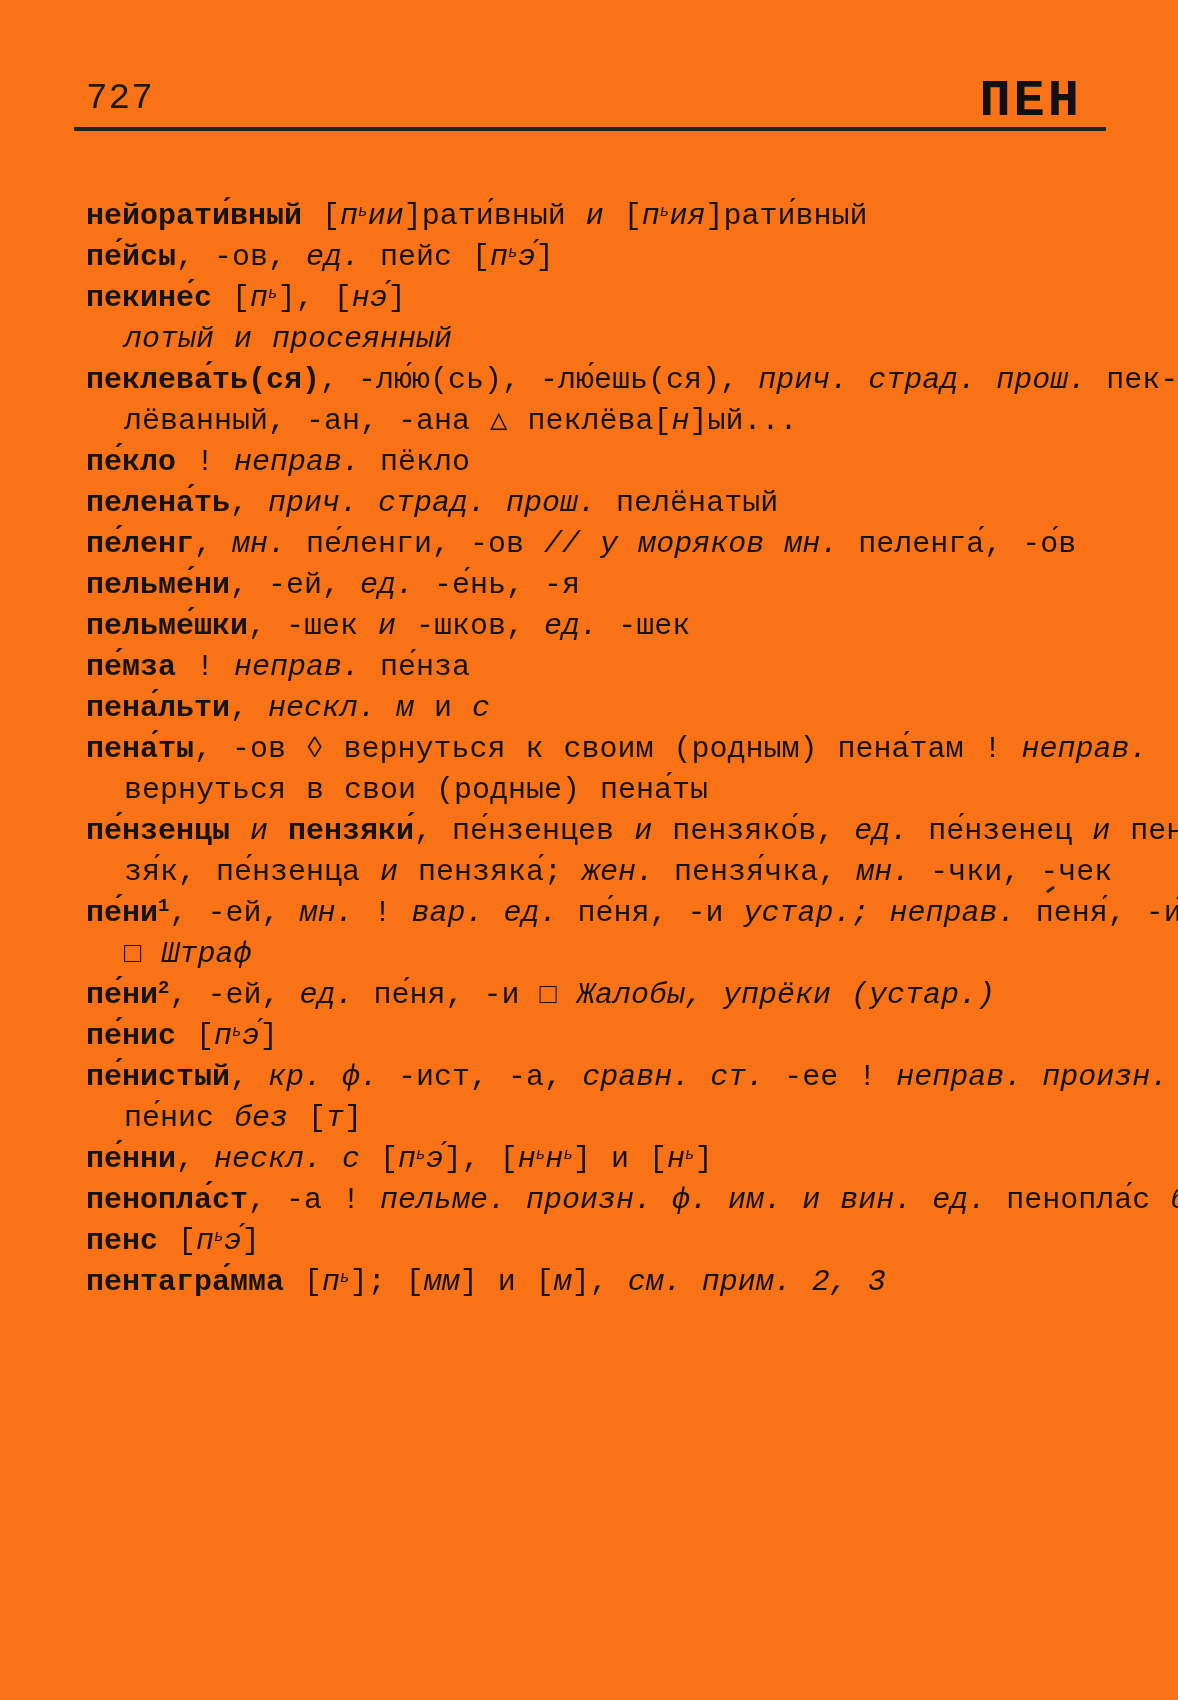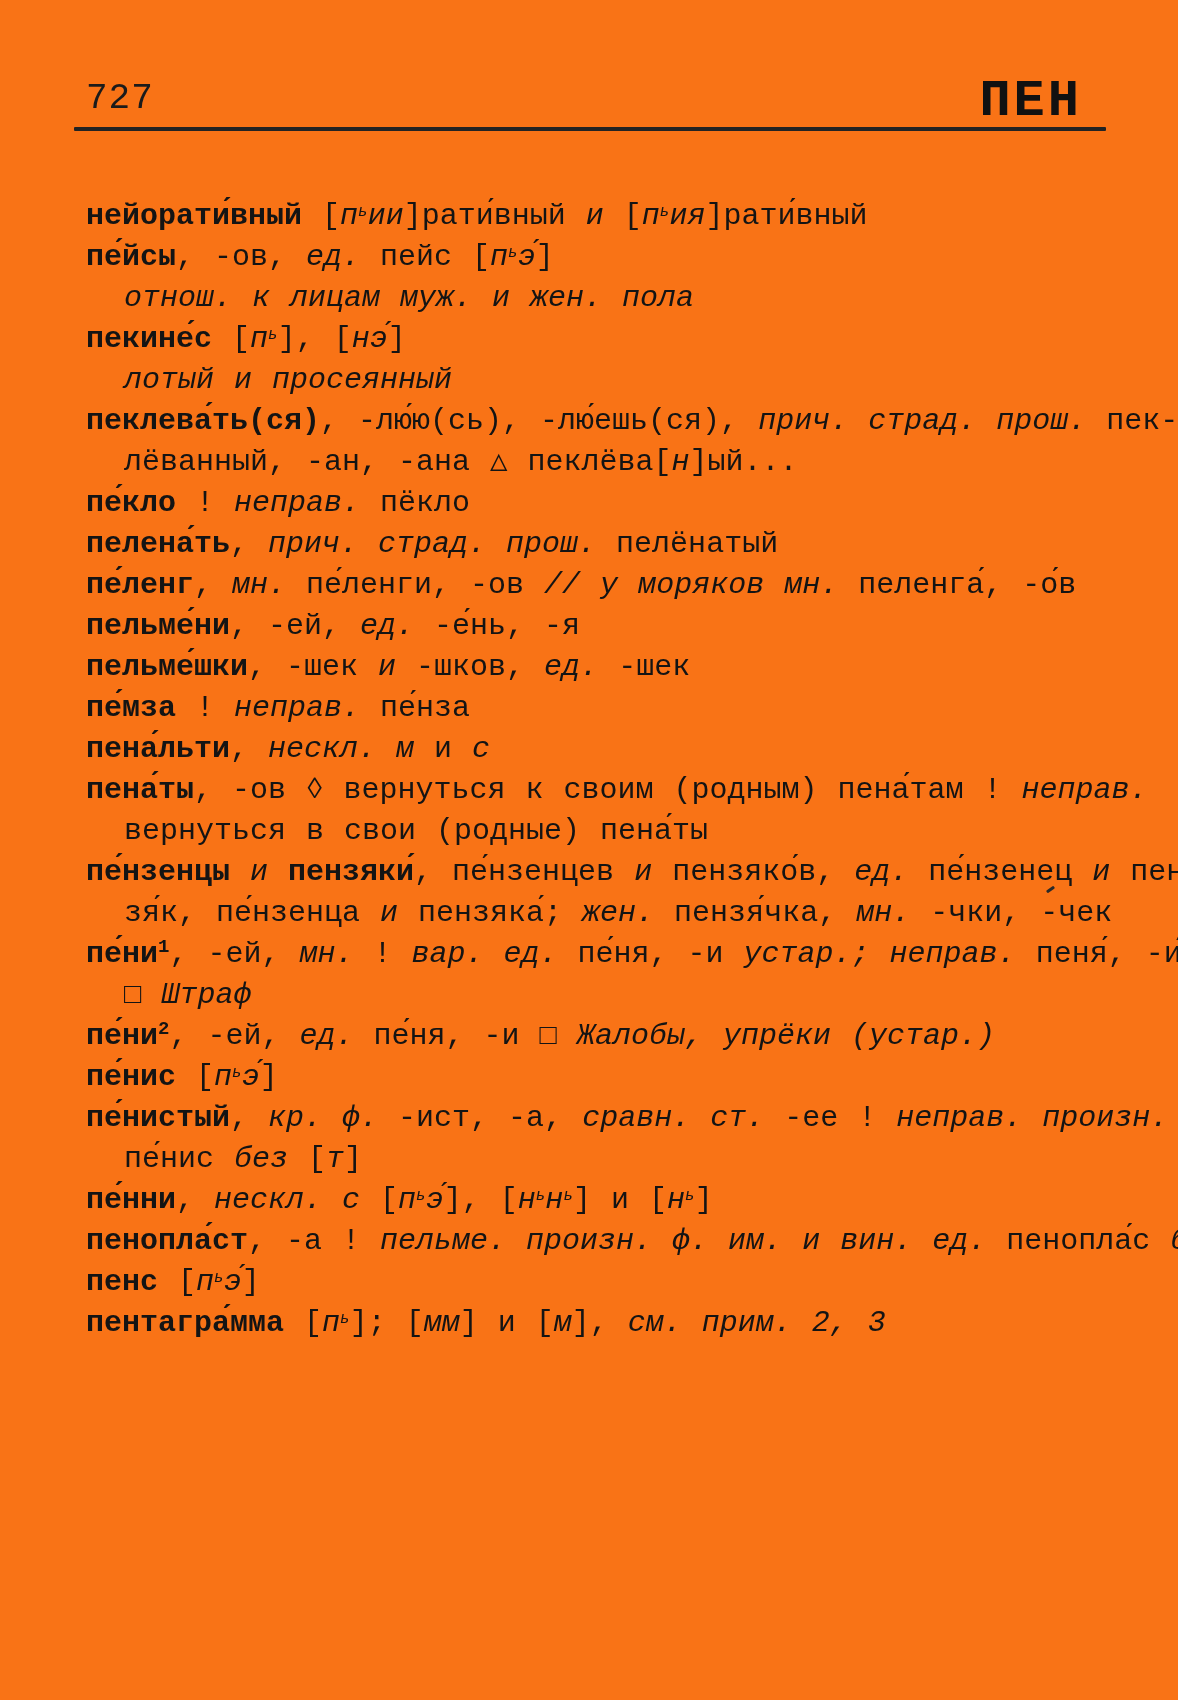--- a/index.html
+++ b/index.html
@@ -41,21 +41,20 @@
 </head>
 <body>
 
 <div class="page">
   <div class="page-number">727</div>
   <div class="header-word">ПЕН</div>
   <div class="header-rule"></div>
   <div class="entries" id="entries">
       <div class="line"><span class="b">нейорати́вный</span><span class="r"> [</span><span class="i">п</span><sup class="ss">ь</sup><span class="i">ии</span><span class="r">]рати́вный </span><span class="i">и</span><span class="r"> [</span><span class="i">п</span><sup class="ss">ь</sup><span class="i">ия</span><span class="r">]рати́вный</span></div>
       <div class="line"><span class="b">пе́йсы</span><span class="r">, -ов, </span><span class="i">ед.</span><span class="r"> пейс [</span><span class="i">п</span><sup class="ss">ь</sup><span class="i">э́</span><span class="r">]</span></div>
-      <div class="line cont"><span class="i">отнош. к лицам муж. и жен. пола</span></div>
       <div class="line"><span class="b">пекине́с</span><span class="r"> [</span><span class="i">п</span><sup class="ss">ь</sup><span class="r">], [</span><span class="i">нэ́</span><span class="r">]</span></div>
       <div class="line cont"><span class="i">лотый и просеянный</span></div>
       <div class="line"><span class="b">пеклева́ть(ся)</span><span class="r">, -лю́ю(сь), -лю́ешь(ся), </span><span class="i">прич. страд. прош.</span><span class="r"> пек-</span></div>
       <div class="line cont"><span class="r">лёванный, -ан, -ана </span><span class="s">△</span><span class="r"> пеклёва[</span><span class="i">н</span><span class="r">]ый...</span></div>
       <div class="line"><span class="b">пе́кло</span><span class="r"> ! </span><span class="i">неправ.</span><span class="r"> пёкло</span></div>
       <div class="line"><span class="b">пелена́ть</span><span class="r">, </span><span class="i">прич. страд. прош.</span><span class="r"> пелёнатый</span></div>
       <div class="line"><span class="b">пе́ленг</span><span class="r">, </span><span class="i">мн.</span><span class="r"> пе́ленги, -ов </span><span class="i">// у моряков мн.</span><span class="r"> пеленга́, -о́в</span></div>
       <div class="line"><span class="b">пельме́ни</span><span class="r">, -ей, </span><span class="i">ед.</span><span class="r"> -е́нь, -я</span></div>
       <div class="line"><span class="b">пельме́шки</span><span class="r">, -шек </span><span class="i">и</span><span class="r"> -шков, </span><span class="i">ед.</span><span class="r"> -шек</span></div>
       <div class="line"><span class="b">пе́мза</span><span class="r"> ! </span><span class="i">неправ.</span><span class="r"> пе́нза</span></div>

